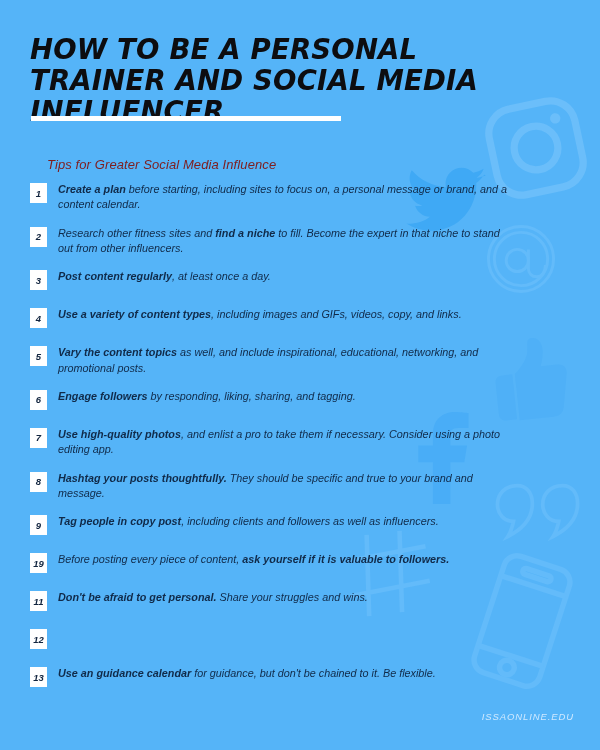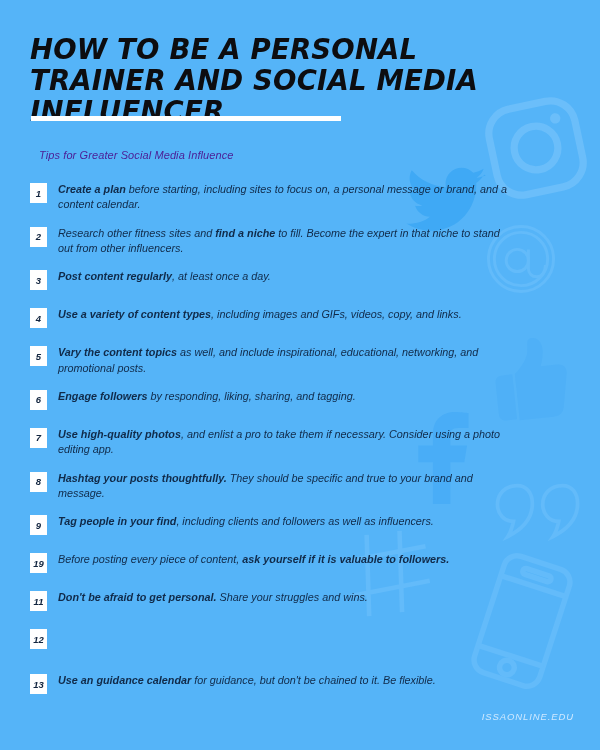--- a/index.html
+++ b/index.html
@@ -56,23 +56,23 @@
     top: 116px;
     width: 310px;
     height: 5px;
     background: #ffffff;
     z-index: 3;
   }
   .subtitle {
     position: absolute;
     left: 31px;
     top: 141px;
-    margin: 8px;
-    color: #4c1d95;
-    font-size: 11px;
+    margin: 16px;
+    color: #7f1d1d;
+    font-size: 13px;
     font-weight: 400;
     letter-spacing: 0.1px;
     z-index: 3;
   }
 
   
   .tips {
     position: absolute;
     left: 30px;
     top: 181px;
@@ -225,31 +225,31 @@
       <li class="tip" style="margin-bottom: 12px;">
         <span class="badge">7</span>
         <span class="tip-text"><b>Use high-quality photos</b><span>, and enlist a pro to take them if necessary. Consider using a photo editing app.</span></span>
       </li>
       <li class="tip" style="margin-bottom: 12px;">
         <span class="badge">8</span>
         <span class="tip-text"><b>Hashtag your posts thoughtfully.</b><span> They should be specific and true to your brand and message.</span></span>
       </li>
       <li class="tip" style="margin-bottom: 16px;">
         <span class="badge">9</span>
-        <span class="tip-text"><b>Tag people in your find</b><span>, including clients and followers as well as influencers.</span></span>
+        <span class="tip-text"><b>Tag people in copy post</b><span>, including clients and followers as well as influencers.</span></span>
       </li>
       <li class="tip" style="margin-bottom: 16px;">
         <span class="badge">19</span>
         <span class="tip-text"><span>Before posting every piece of content, </span><b>ask yourself if it is valuable to followers.</b></span>
       </li>
       <li class="tip" style="margin-bottom: 16px;">
         <span class="badge">11</span>
         <span class="tip-text"><b>Don't be afraid to get personal.</b><span> Share your struggles and wins.</span></span>
       </li>
-      <li class="tip" style="margin-bottom: 23px;">
+      <li class="tip" style="margin-bottom: 16px;">
         <span class="badge">12</span>
       </li>
       <li class="tip" style="margin-bottom: 16px;">
         <span class="badge">13</span>
         <span class="tip-text"><b>Use an guidance calendar</b><span> for guidance, but don't be chained to it. Be flexible.</span></span>
       </li>
     </ul>
 
   <div class="footer">ISSAONLINE.EDU</div>
 

